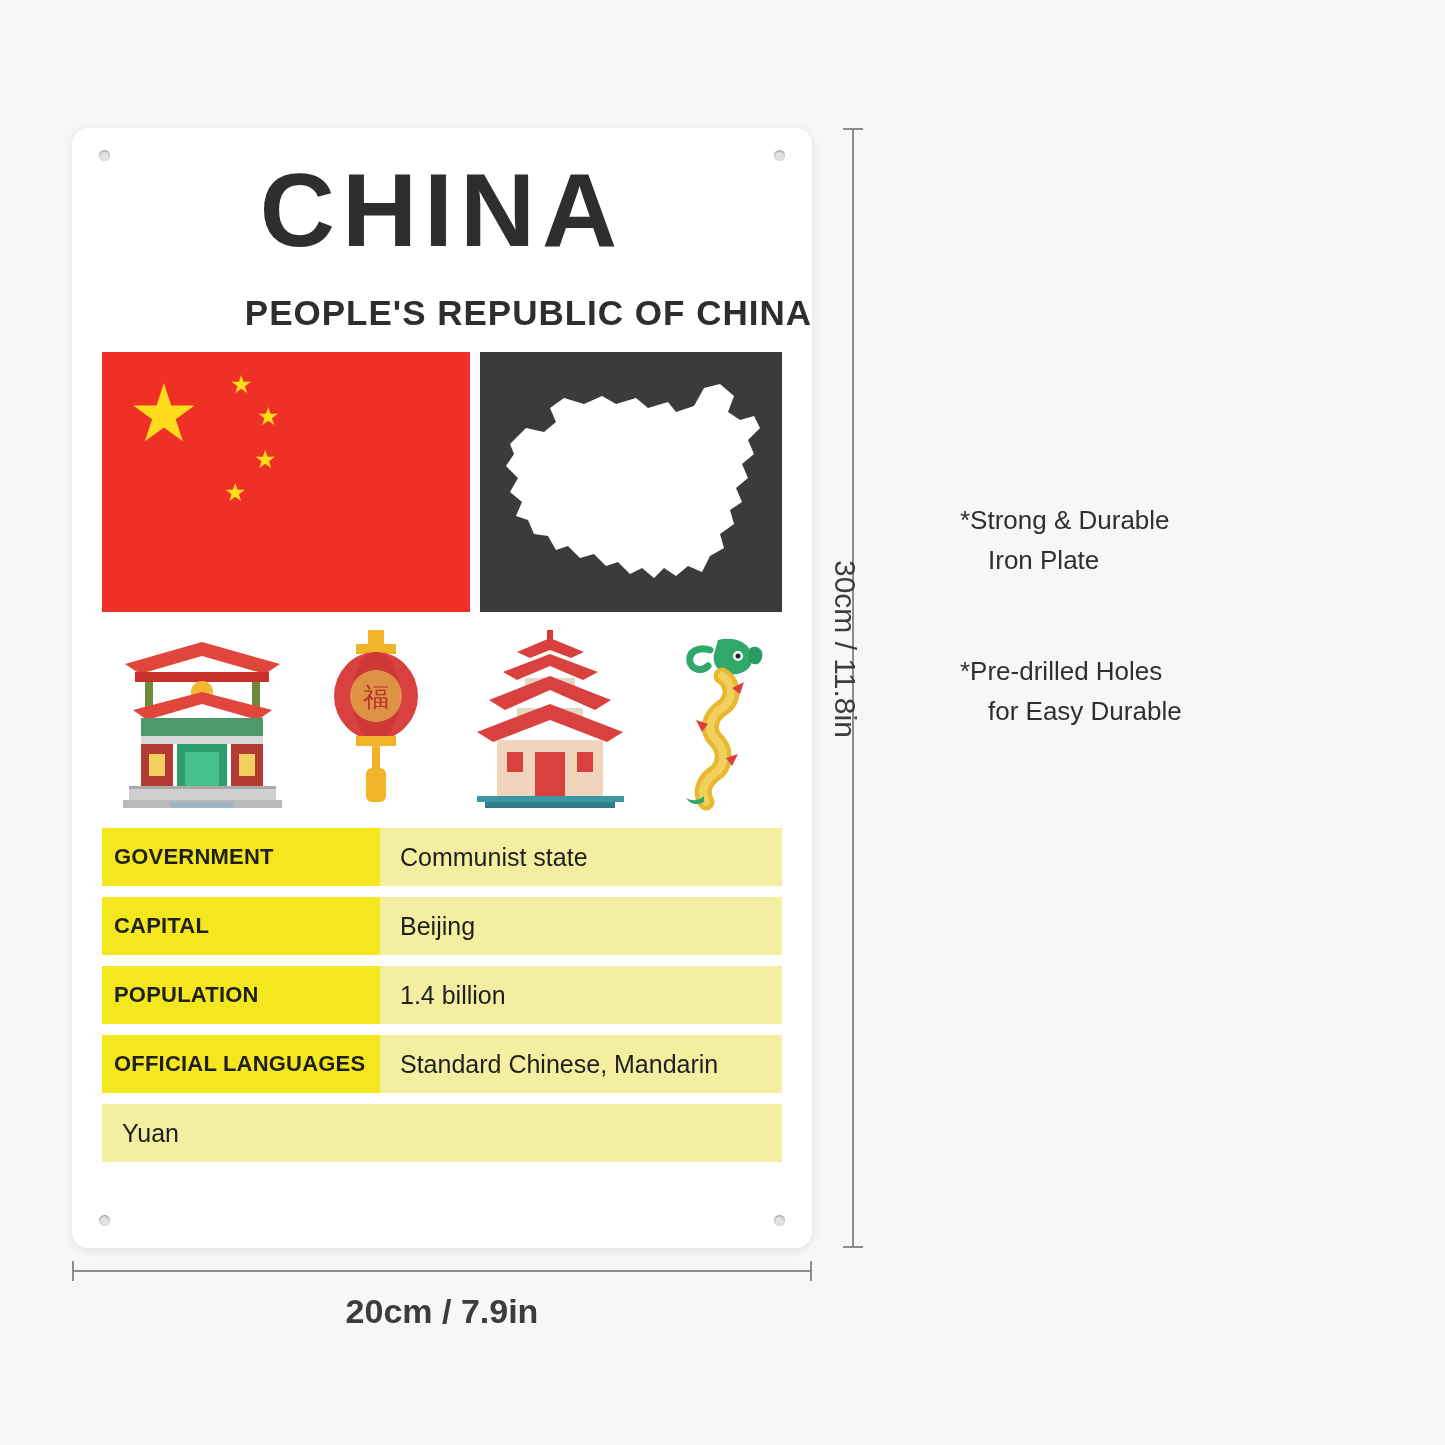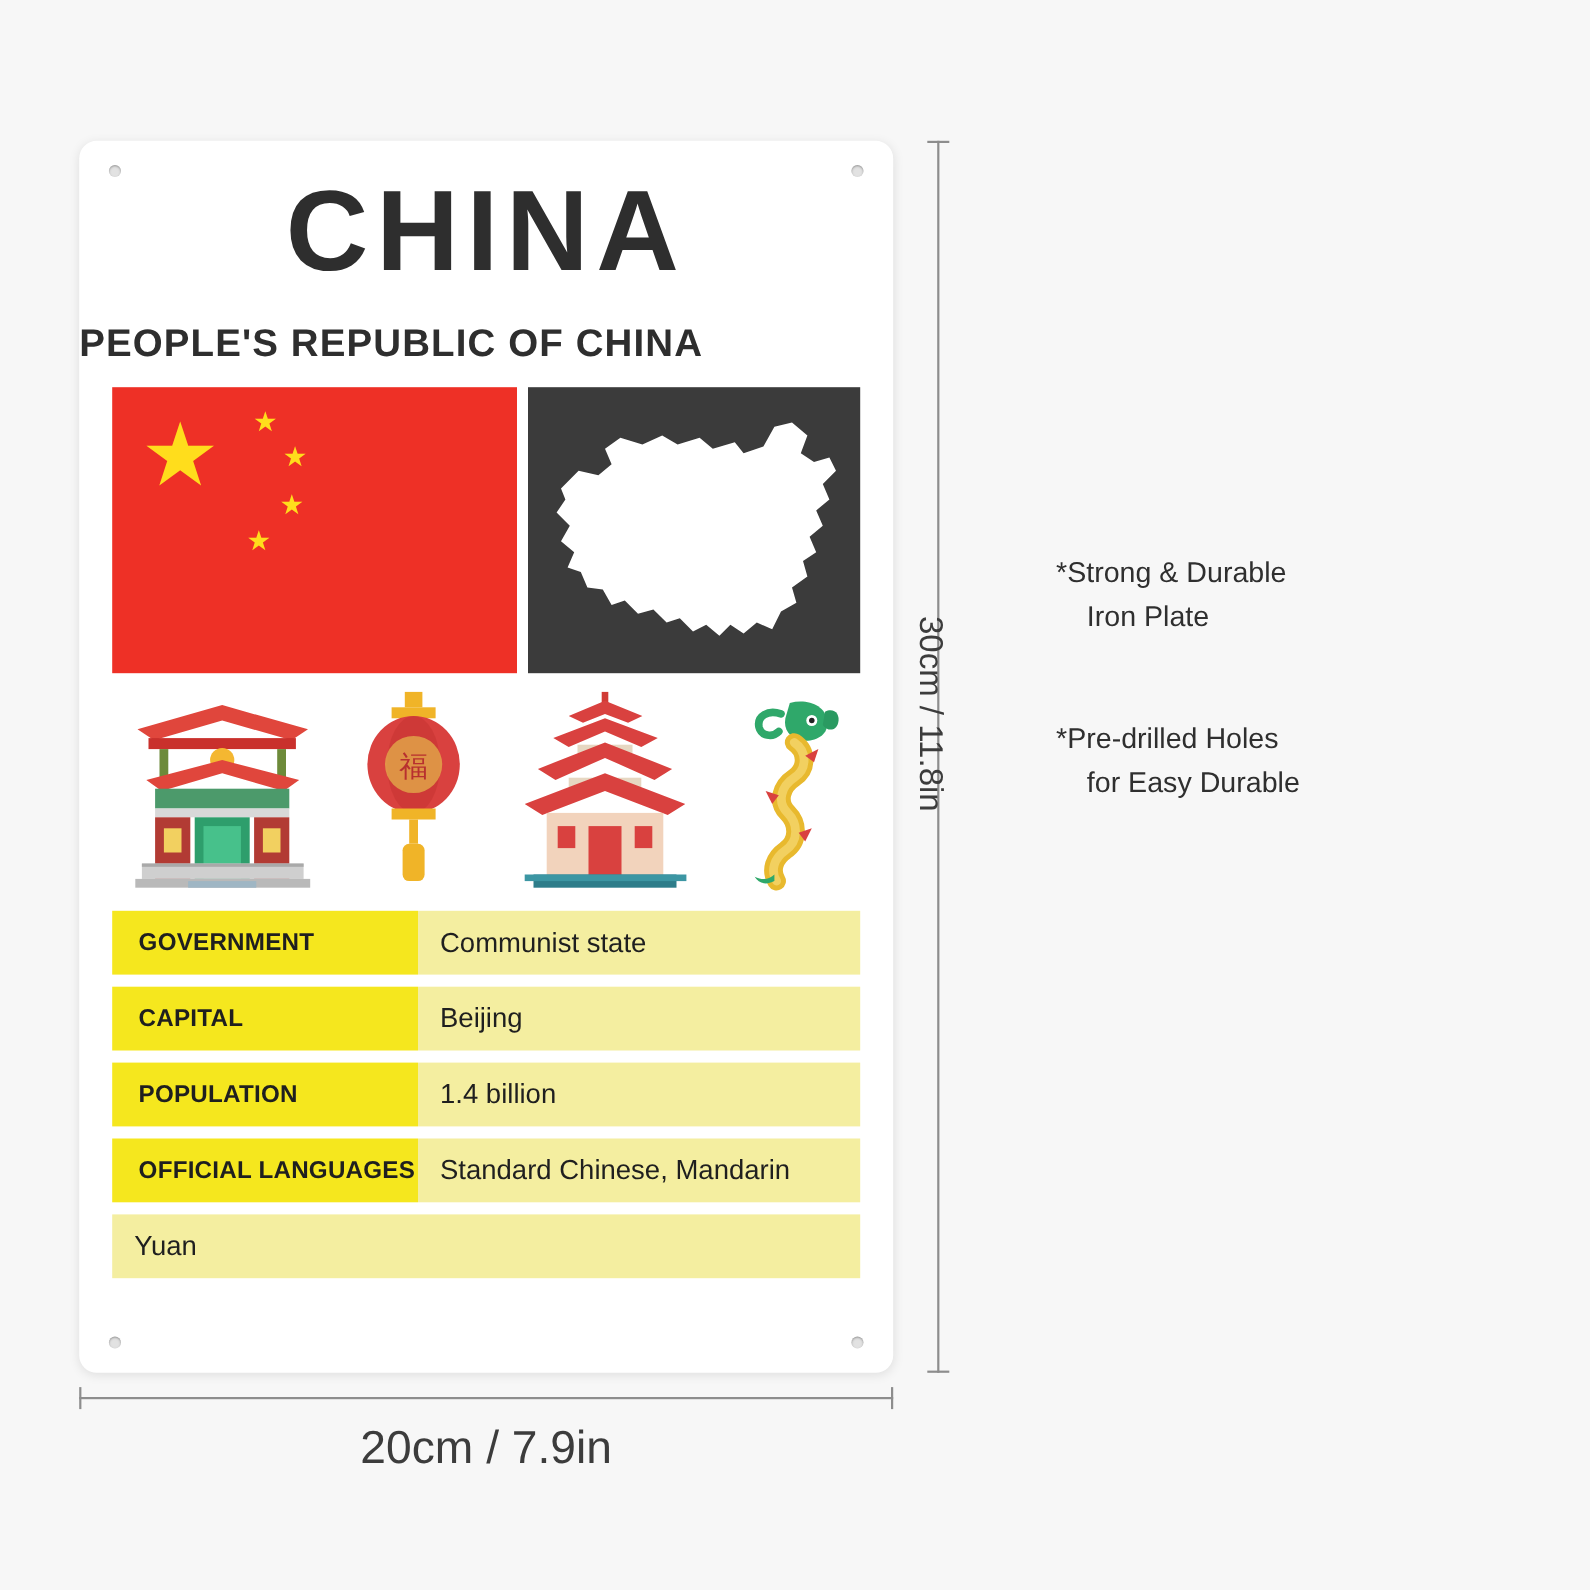--- a/index.html
+++ b/index.html
@@ -48,21 +48,21 @@
     font-size: 104px;
     font-weight: bold;
     letter-spacing: 7px;
     color: #2e2e2e;
     line-height: 1.0;
   }
   #country-subtitle {
     position: absolute;
     left: 0; right: 0;
     top: 165px;
-    text-align: left;
+    text-align: right;
     font-size: 35px;
     font-weight: bold;
     letter-spacing: 1px;
     color: #2e2e2e;
   }
 
   
   #flag-map-row {
     position: absolute;
     left: 30px;
@@ -121,21 +121,21 @@
   .fact-row {
     display: flex;
     height: 58px;
     margin-bottom: 11px;
   }
   .fact-label {
     width: 278px;
     background: #f5e71e;
     display: flex;
     align-items: center;
-    padding-left: 24px;
+    padding-left: 12px;
     box-sizing: border-box;
     font-size: 22px;
     font-weight: bold;
     color: #1f1f1f;
     letter-spacing: 0.2px;
   }
   .fact-value {
     flex: 1;
     background: #f4eea0;
     display: flex;
@@ -194,22 +194,23 @@
     background: #8d8d8d;
   }
   #dim-horizontal:before { left: 0; }
   #dim-horizontal:after  { right: 0; }
   #dim-horizontal-label {
     position: absolute;
     left: 72px;
     top: 1292px;
     width: 740px;
     text-align: center;
-    font-size: 42px;
+    font-size: 34px;
     color: #3c3c3c;
+    font-weight: bold;
   }
 
   
   #features {
     position: absolute;
     left: 960px;
     top: 500px;
     width: 440px;
   }
   .feature-block {

